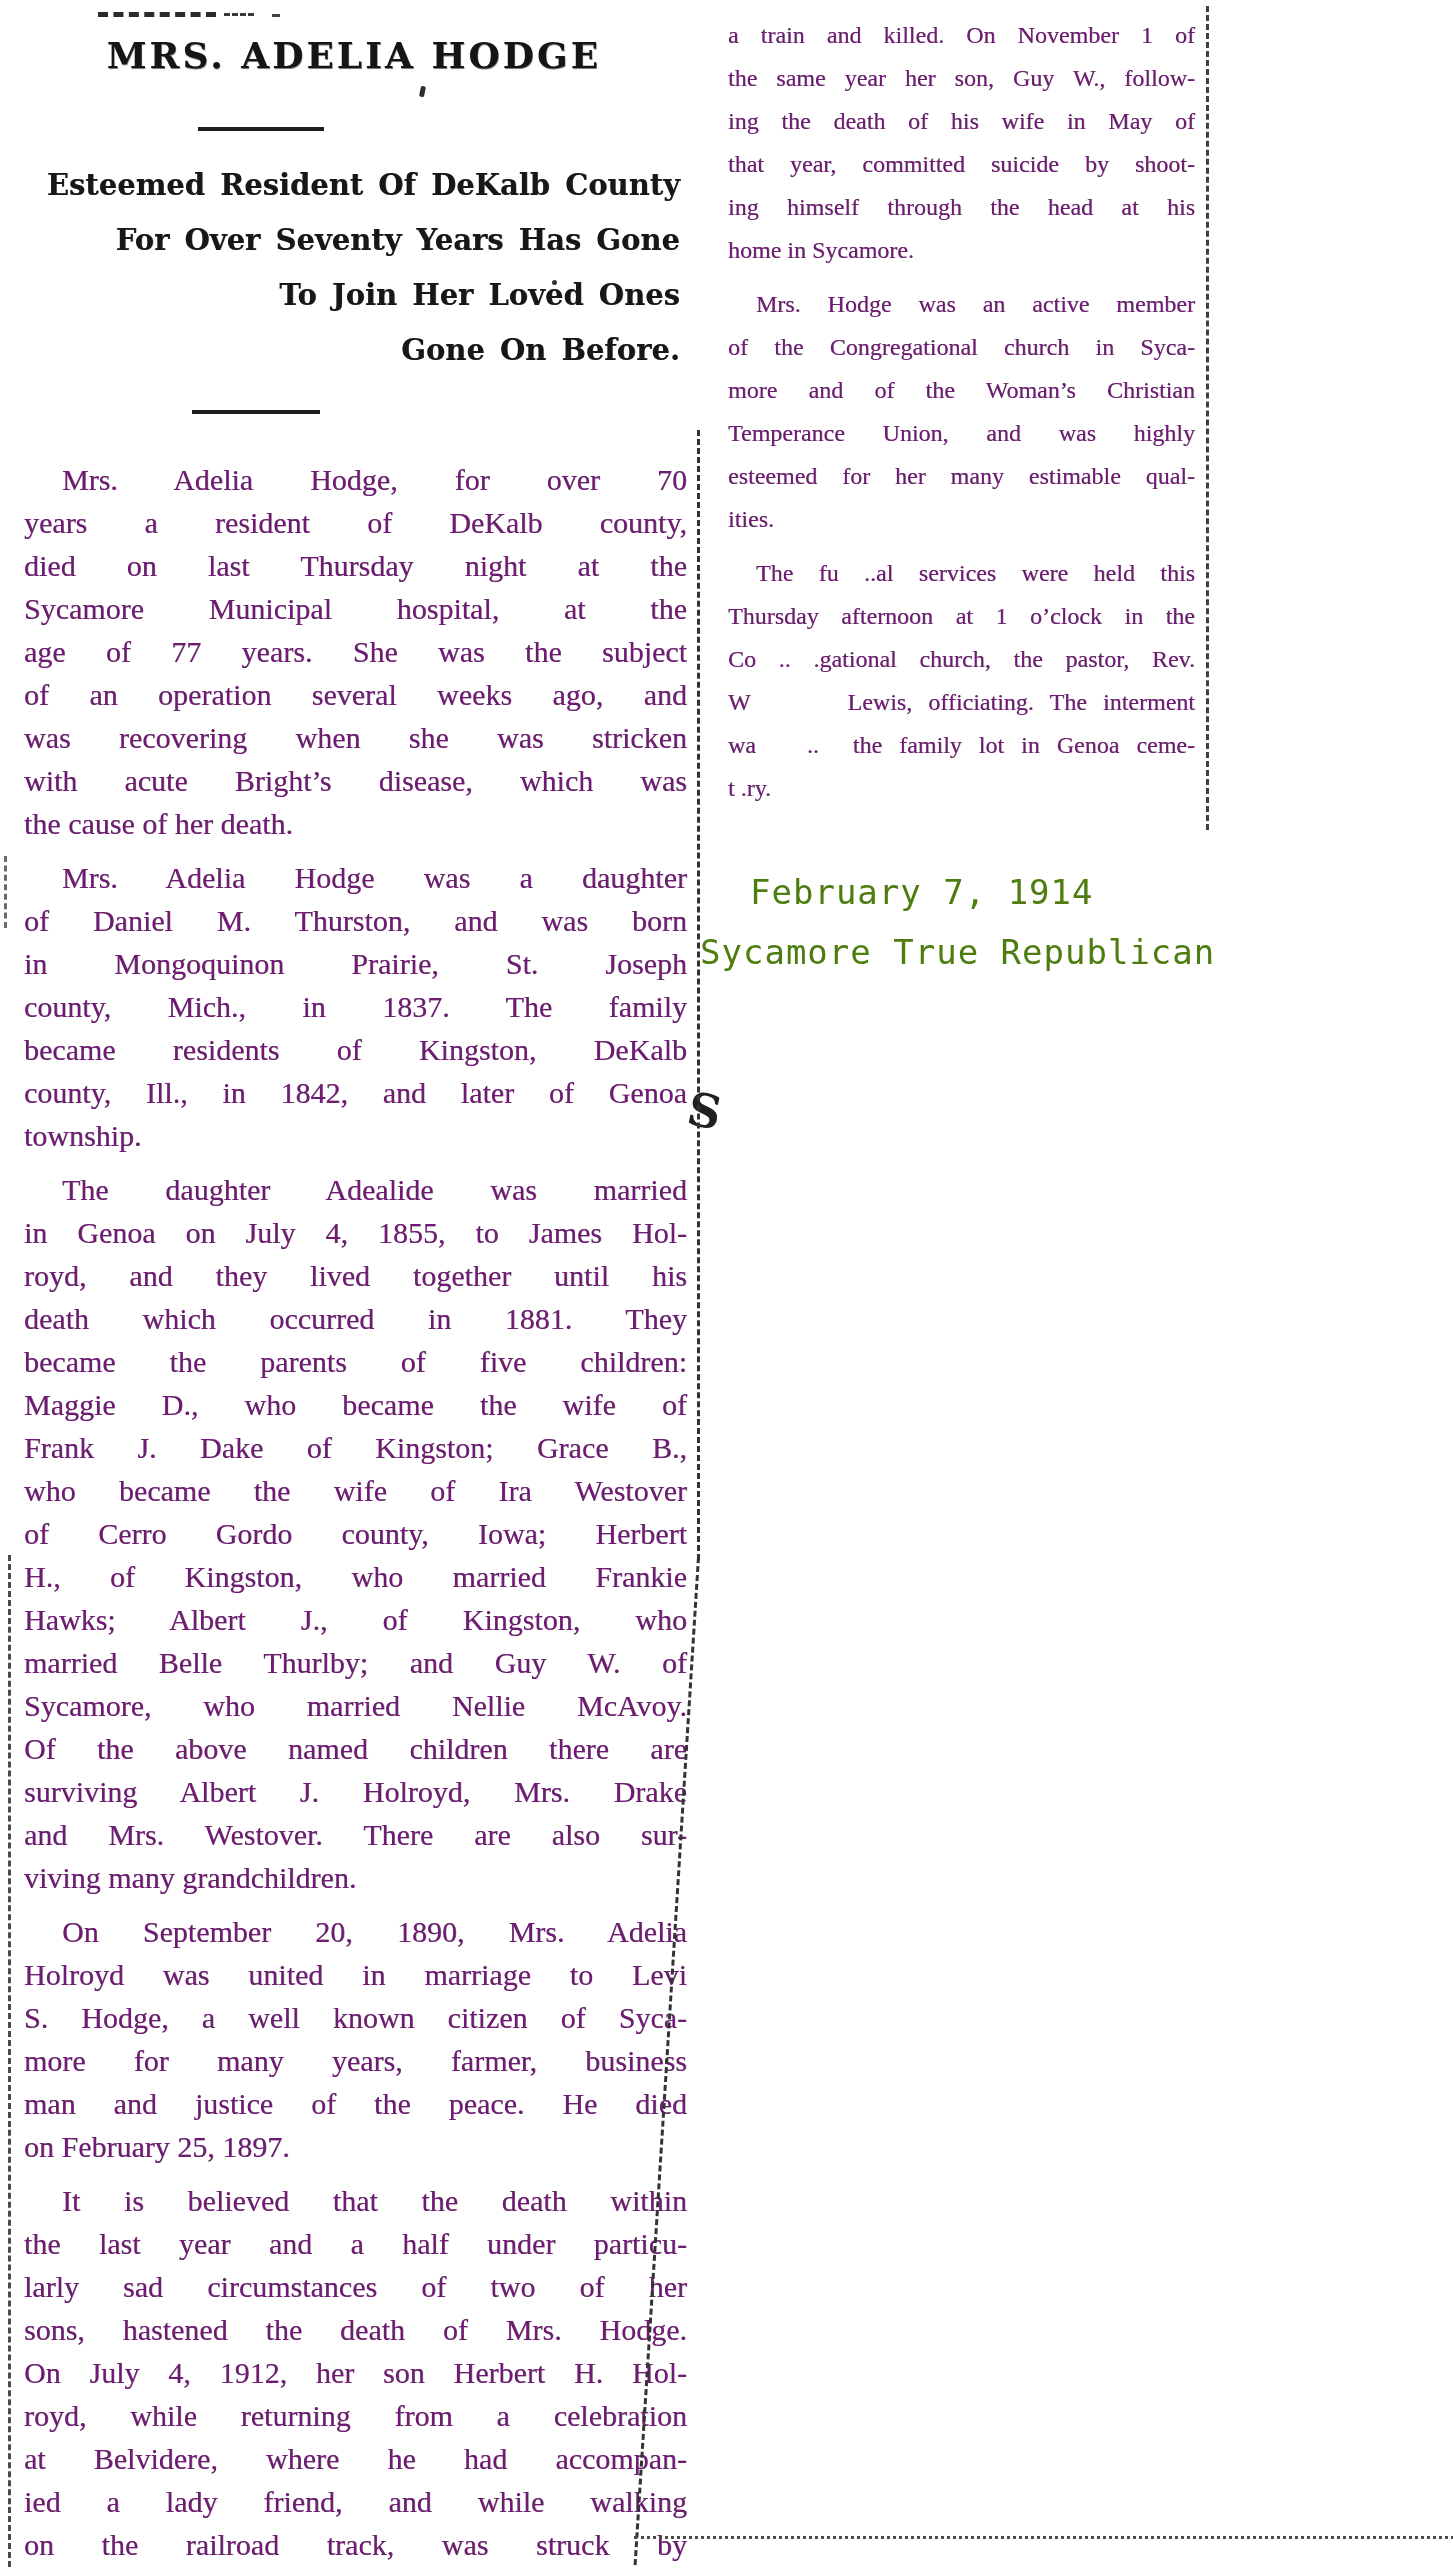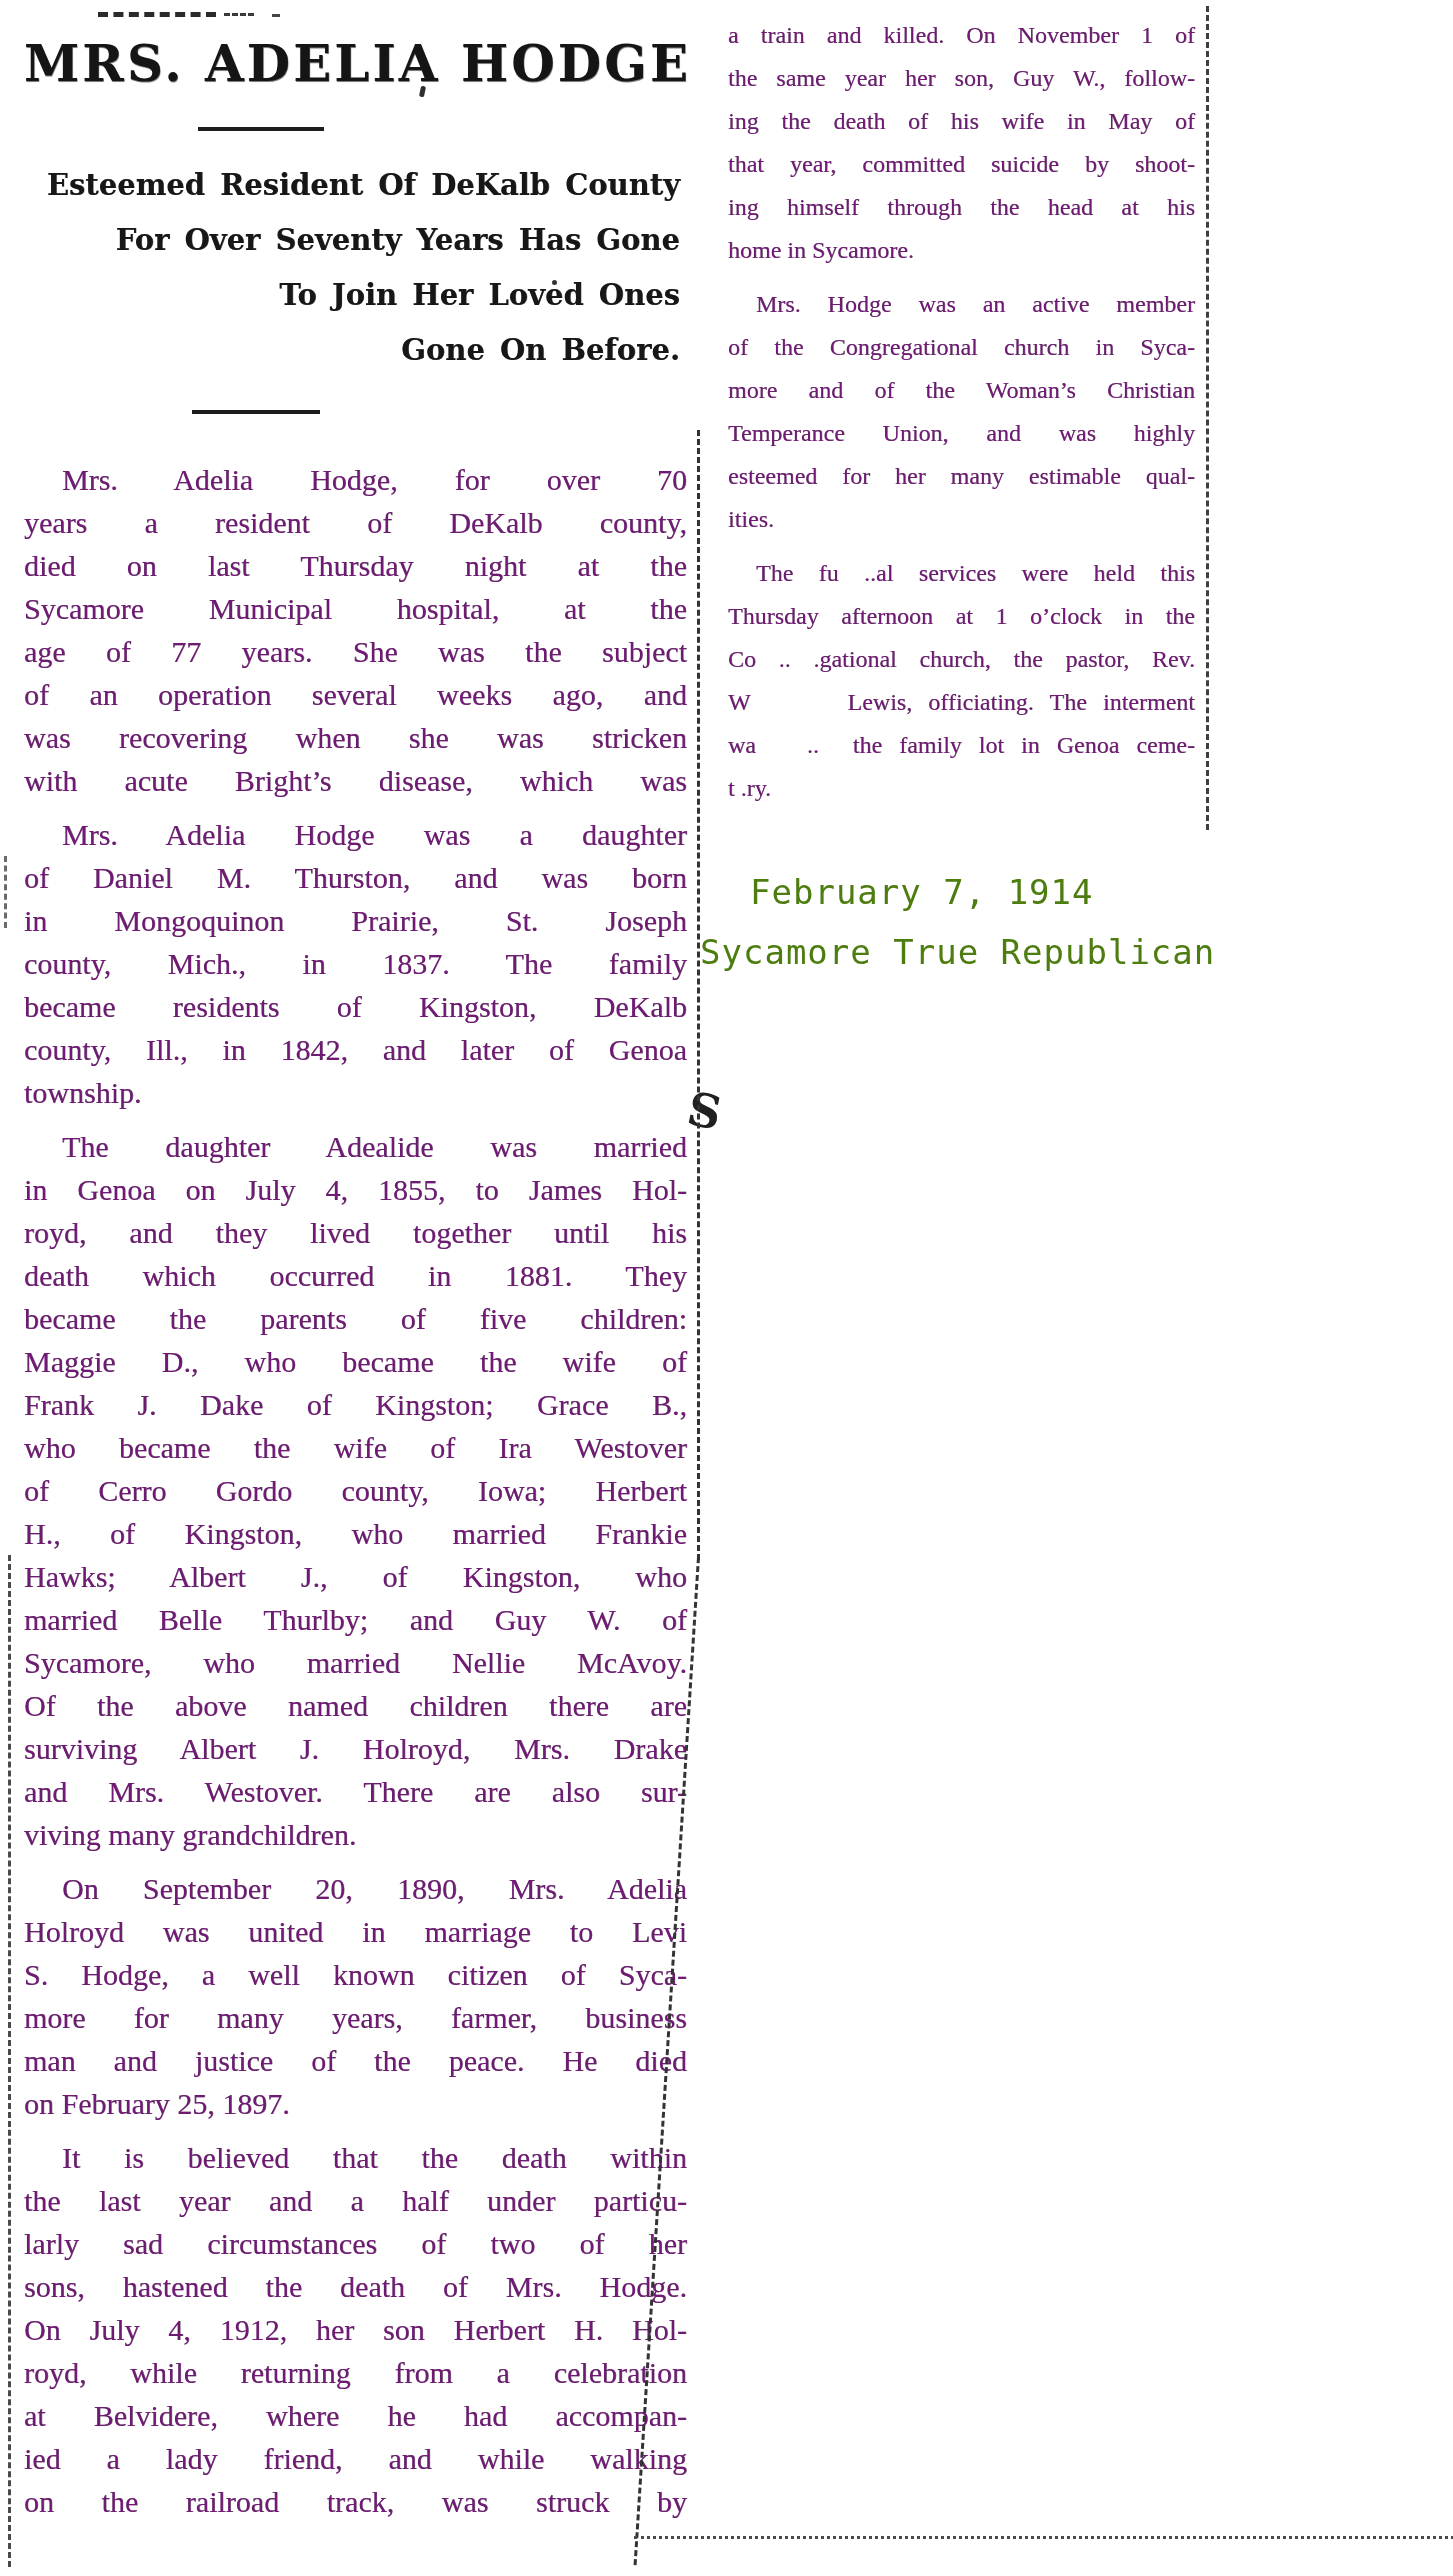--- a/index.html
+++ b/index.html
@@ -14,21 +14,21 @@
   }
 
   
   .article-title{
     position:absolute;
     left:24px; top:34px; width:660px;
     margin:0;
     text-align:center;
     font-family:"DejaVu Serif", serif;
     font-weight:bold;
-    font-size:50px;
+    font-size:36px;
     letter-spacing:3px;
     color:#151515;
     text-shadow:0.5px 0.5px 0.7px rgba(10,10,10,0.55);
     white-space:nowrap;
   }
   .rule{position:absolute;background:#1d1d1d;height:4px;}
   .rule-1{left:198px; top:127px; width:126px;}
   .rule-2{left:192px; top:410px; width:128px;}
 
   .subtitle{
@@ -146,20 +146,21 @@
   <div class="body-col left-body" id="left-body">
       <div class="para">
         <div class="line indent">Mrs. Adelia Hodge, for over 70</div>
         <div class="line">years a resident of DeKalb county,</div>
         <div class="line">died on last Thursday night at the</div>
         <div class="line">Sycamore Municipal hospital, at the</div>
         <div class="line">age of 77 years. She was the subject</div>
         <div class="line">of an operation several weeks ago, and</div>
         <div class="line">was recovering when she was stricken</div>
         <div class="line">with acute Bright’s disease, which was</div>
+        <div class="line noJustify">the cause of her death.</div>
       </div>
       <div class="para">
         <div class="line indent">Mrs. Adelia Hodge was a daughter</div>
         <div class="line">of Daniel M. Thurston, and was born</div>
         <div class="line">in Mongoquinon Prairie, St. Joseph</div>
         <div class="line">county, Mich., in 1837. The family</div>
         <div class="line">became residents of Kingston, DeKalb</div>
         <div class="line">county, Ill., in 1842, and later of Genoa</div>
         <div class="line noJustify">township.</div>
       </div>

